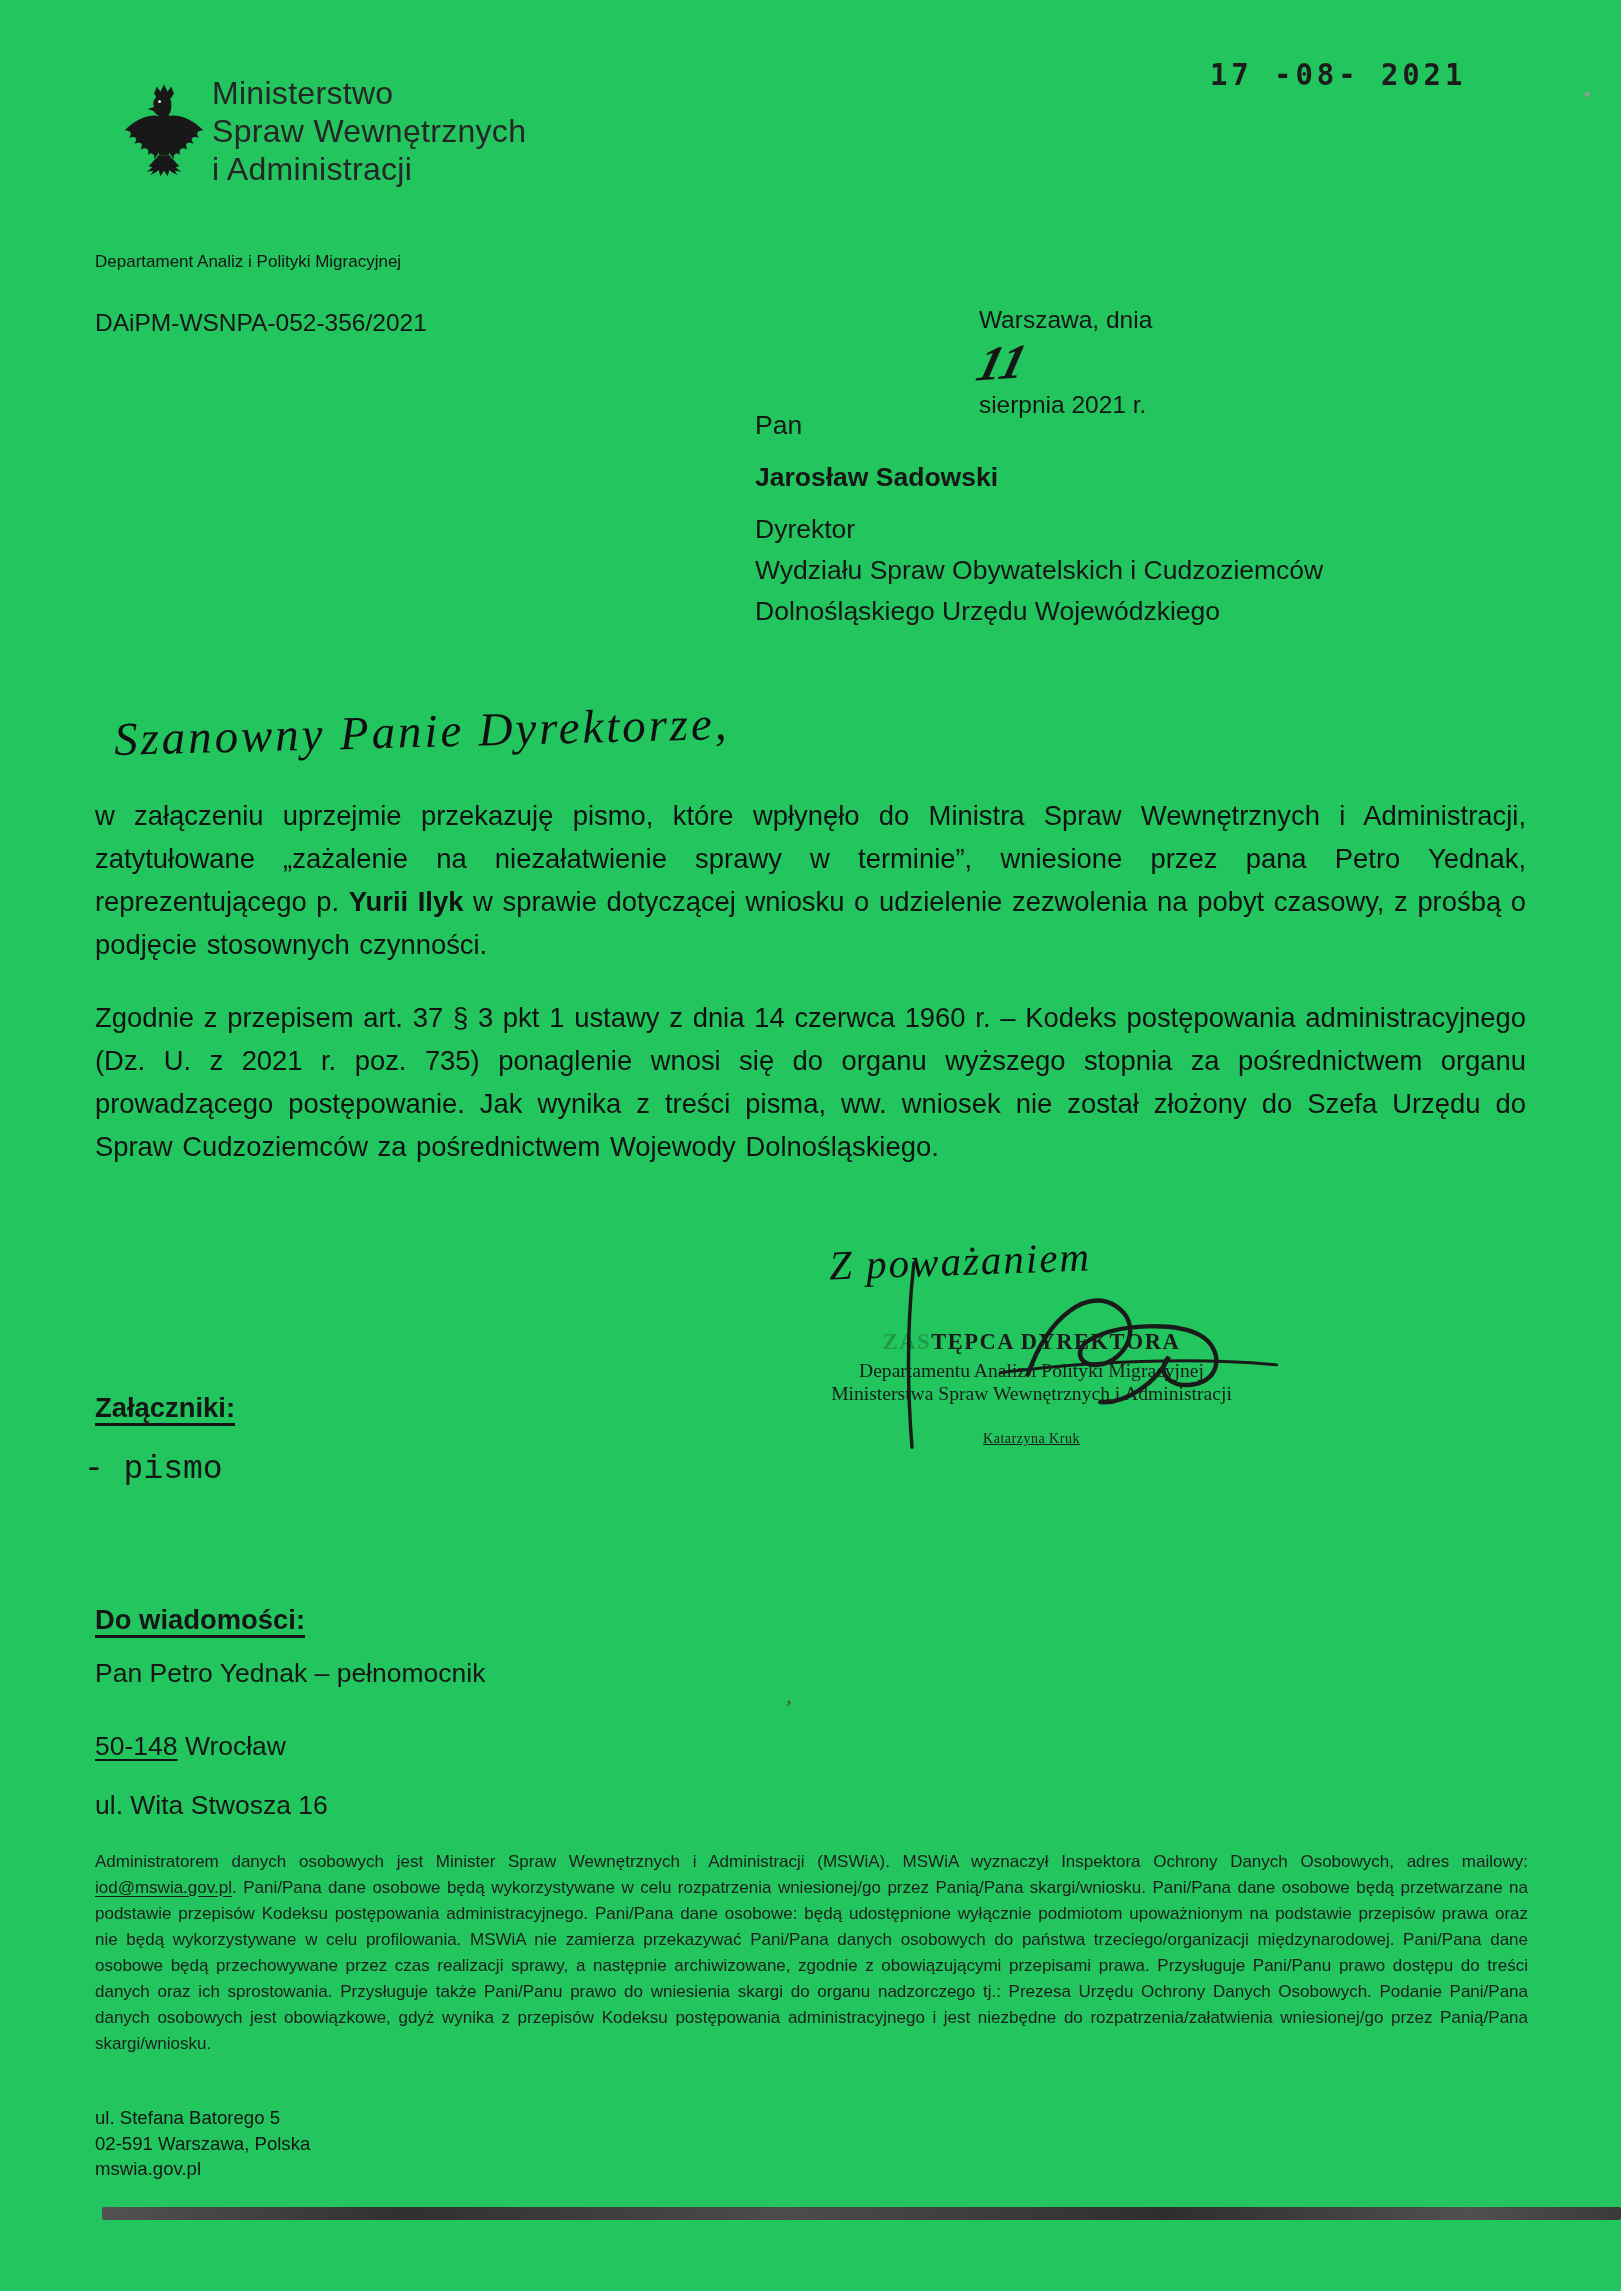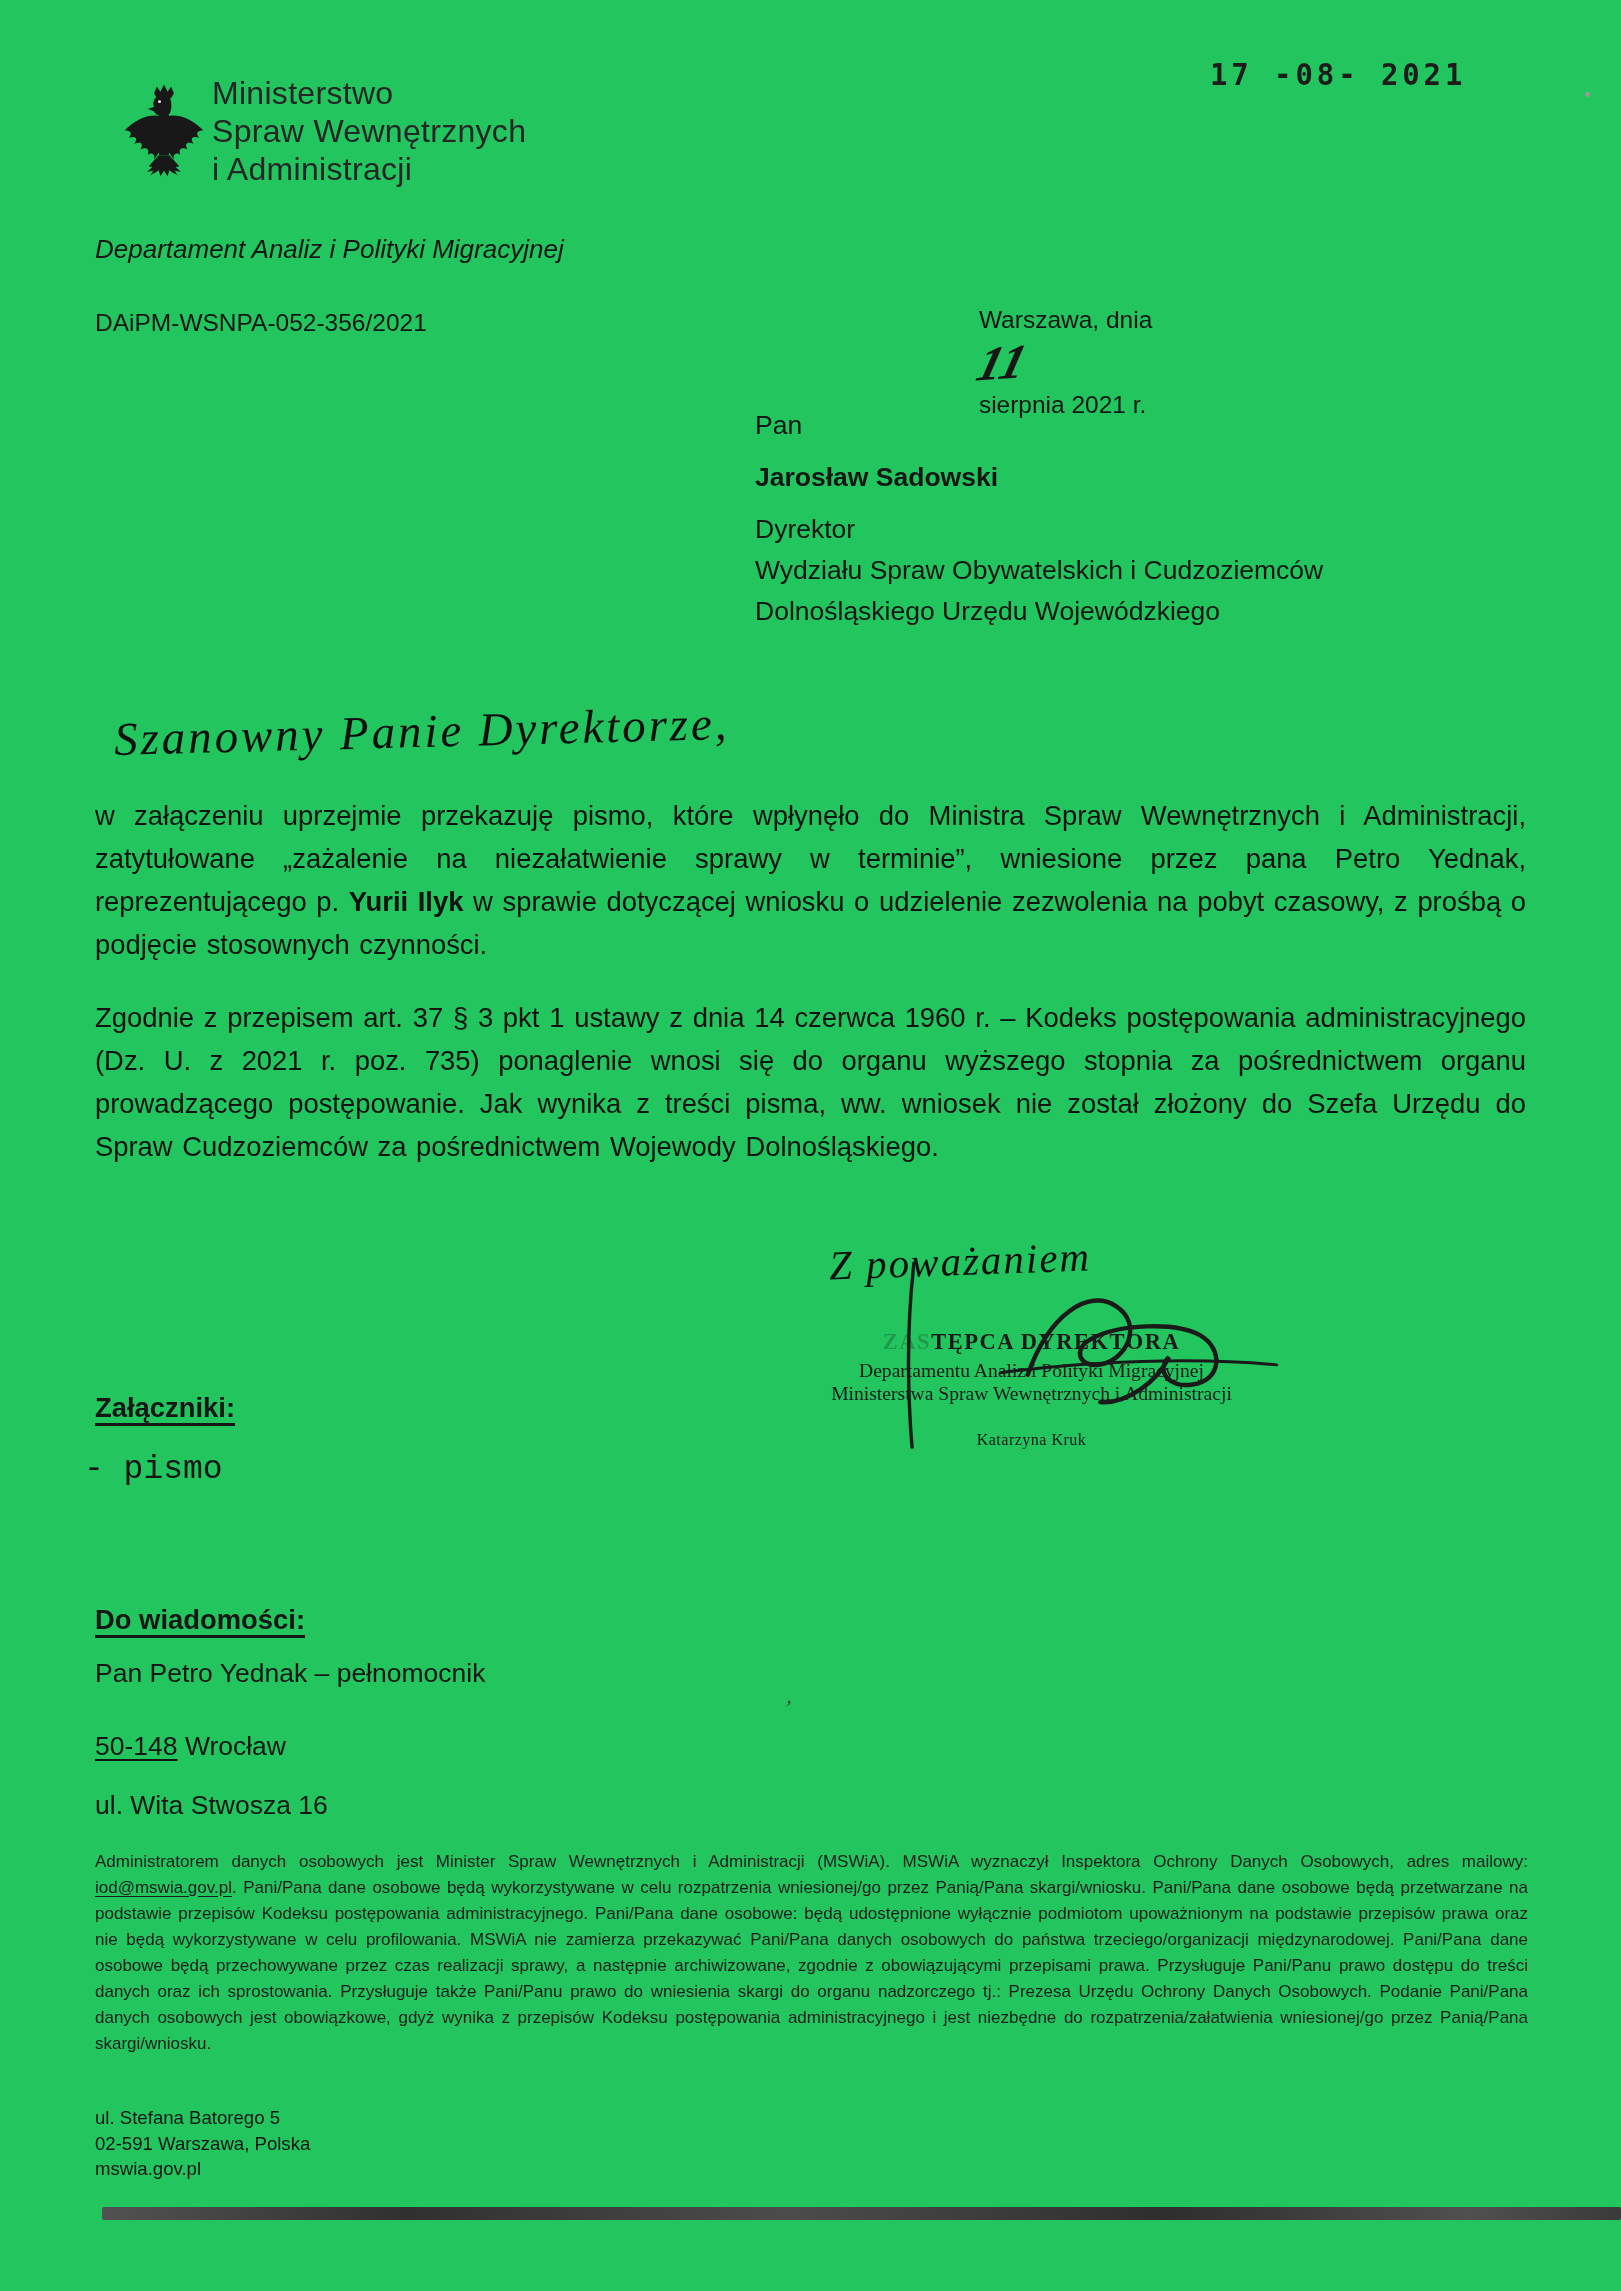--- a/index.html
+++ b/index.html
@@ -13,21 +13,21 @@
     font-family:"Liberation Sans","DejaVu Sans",sans-serif;
     color:#161616;
   }
   .abs{position:absolute;}
 
   
   .ministry-name{left:212px;top:74px;font-size:32px;line-height:38px;color:#262626;letter-spacing:0.3px;}
   .date-stamp{left:1210px;top:57px;font-family:"DejaVu Sans Mono",monospace;font-size:29px;font-weight:700;letter-spacing:3.9px;color:#1c1c1c;transform:scaleY(1.05);}
   .speck-dot{left:1585px;top:92px;width:4.9px;height:4.9px;border-radius:50%;background:#9a9a9a;}
 
-  .department{left:95px;top:234px;font-size:26px;font-style:italic;}
+  .department{left:95px;top:252px;font-size:17px;}
   .reference{left:95px;top:309px;font-size:24.5px;}
 
   .place-date{left:975px;top:306px;font-size:24.5px;display:flex;align-items:baseline;white-space:nowrap;flex-direction:column;}
   .hw-day{font-family:"Liberation Serif","DejaVu Serif",serif;font-style:italic;font-size:49px;font-weight:700;transform:skewX(-18deg) rotate(-4deg);margin:0 15.7px 0 3.9px;display:inline-block;}
 
   
   .recipient-line{left:755px;font-size:26.5px;white-space:nowrap;}
   .r1{top:410px;} .r2{top:462px;font-weight:700;} .r3{top:514px;} .r4{top:555px;} .r5{top:596px;}
 
   
@@ -39,21 +39,21 @@
   .para{left:95px;width:1431px;font-size:27.4px;line-height:43px;text-align:justify;word-spacing:2px;color:#121212;}
   .para1{top:794px;} .para2{top:996px;}
   .b{font-weight:700;}
 
   
   .stamp{left:810px;top:1329px;width:443px;text-align:center;font-family:"Liberation Serif","DejaVu Serif",serif;color:#1b1b1b;}
   .stamp-l1{font-size:22.5px;font-weight:600;letter-spacing:1.5px;}
   .stamp-l1 .faded{opacity:.25;}
   .stamp-l2{font-size:19.6px;line-height:23.5px;margin-top:3.9px;}
   .stamp-l3{font-size:19.6px;line-height:23.5px;}
-  .signer{font-size:16px;margin-top:25.5px;letter-spacing:0.5px;}
+  .signer{font-size:14px;margin-top:25.5px;letter-spacing:0.5px;text-decoration:underline;}
   .sig-svg{left:863px;top:1255px;}
 
   
   .h-underline{font-weight:700;font-size:27.4px;text-decoration:underline;text-decoration-thickness:2.5px;text-underline-offset:5.9px;}
   .attach-h{left:95px;top:1392px;}
   .attach-item{left:84px;top:1451px;font-size:33px;font-family:Liberation Mono, monospace;}
   .cc-h{left:95px;top:1604px;}
   .cc-line{left:95px;font-size:26.5px;}
   .cc1{top:1658px;} .cc2{top:1790px;text-align:center;} .cc3{top:1731px;}
   .u{text-decoration:underline;text-decoration-thickness:2px;text-underline-offset:3.9px;}

